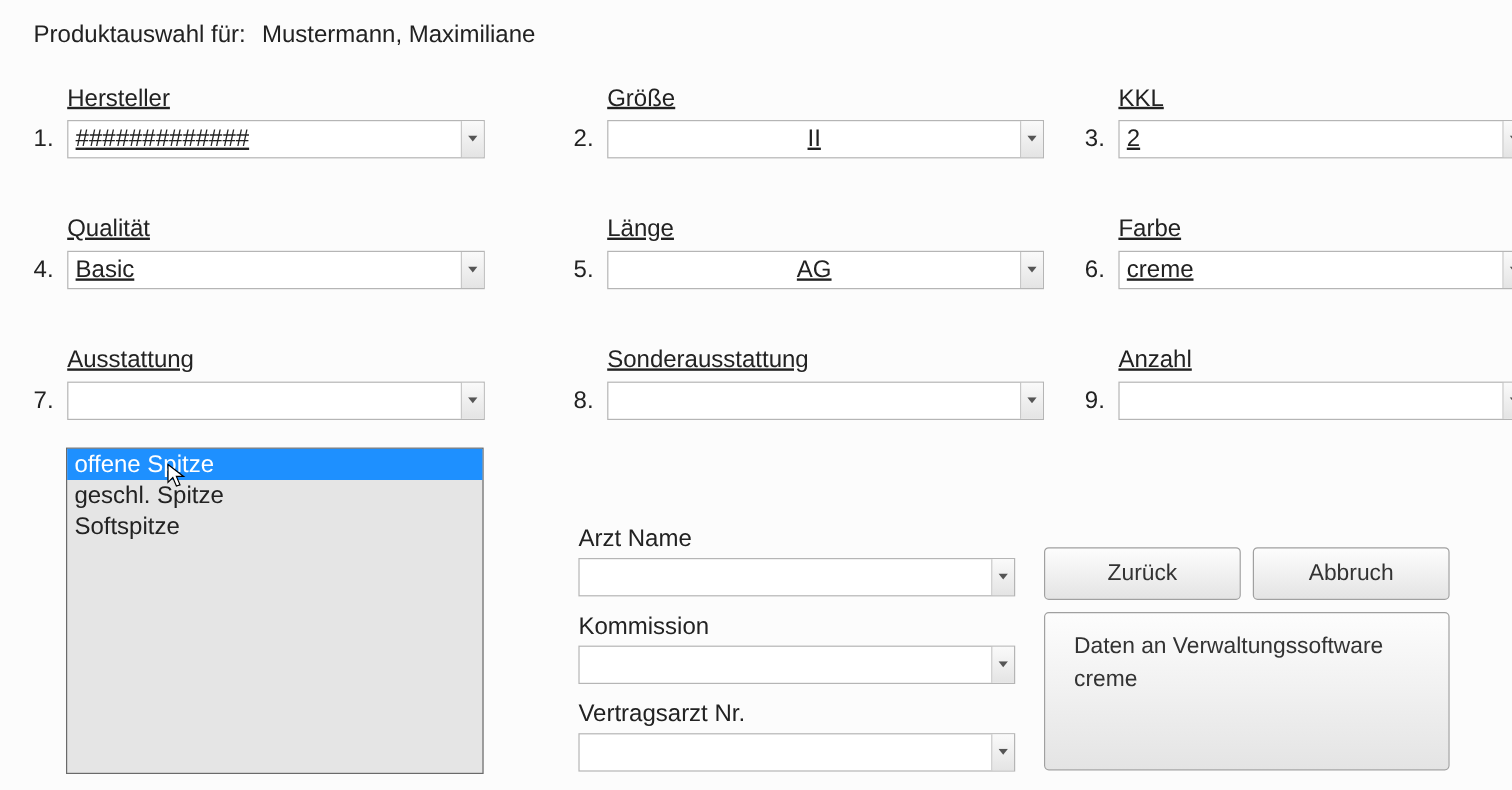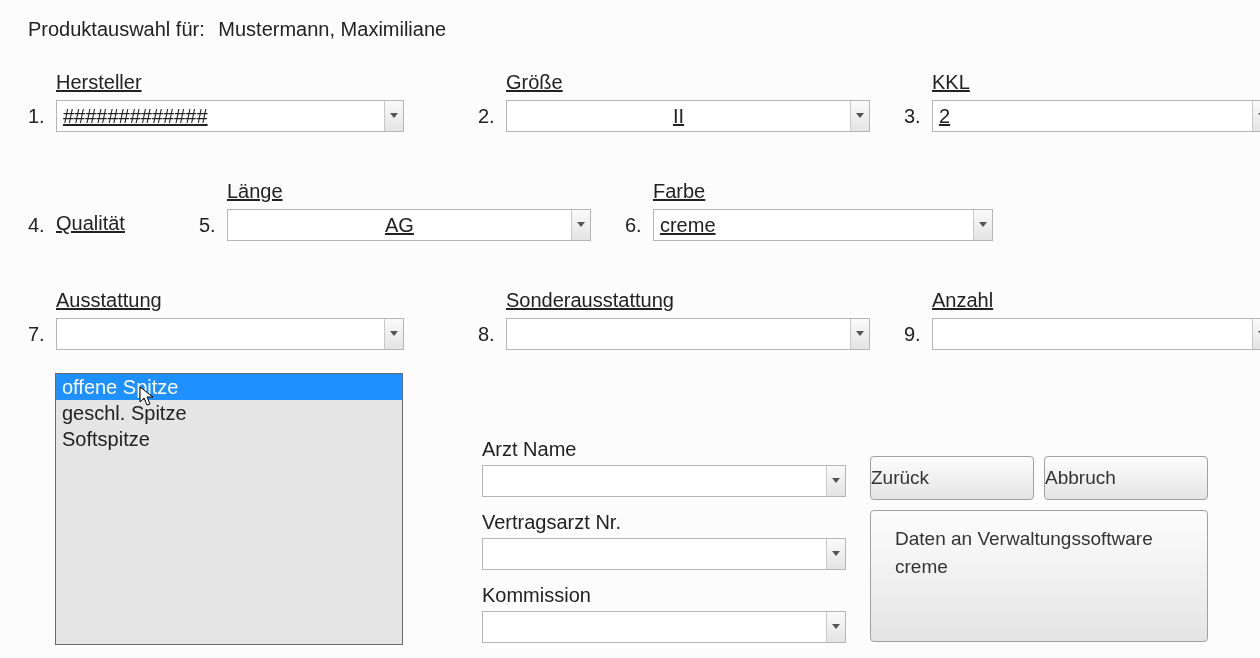--- a/index.html
+++ b/index.html
@@ -135,21 +135,21 @@
   }
   .btn {
     height: 44px;
     border: 1px solid #a0a0a0;
     border-radius: 4px;
     background: linear-gradient(#fdfdfd,#e4e4e4);
     font-size: 19px;
     color: #333;
     display: flex;
     align-items: center;
-    justify-content: flex-start;
+    justify-content: center;
     box-sizing: border-box;
     cursor: default;
   }
   .btn-small { width: 164px; }
   .btn-big {
     width: 338px;
     height: 132px;
     padding: 14px 24px;
     justify-content: flex-start;
     align-items: flex-start;
@@ -210,20 +210,28 @@
         </div>
       </div>
     </div>
   </div>
 
   <div class="row">
     <div class="cell col1">
       <div class="num">4.</div>
       <div class="field">
         <div class="flabel">Qualität</div>
+        <div class="combo w1">
+          <div class="value">Basic</div>
+          <div class="dd">
+            <svg width="8" height="6">
+                <polygon points="0,0 8,0 4,5" fill="#555"></polygon>
+              </svg>
+          </div>
+        </div>
       </div>
     </div>
     <div class="cell col2">
       <div class="num">5.</div>
       <div class="field">
         <div class="flabel">Länge</div>
         <div class="combo w2">
           <div class="value">AG</div>
           <div class="dd">
             <svg width="8" height="6">
@@ -311,32 +319,32 @@
         <div class="combo" style="width:362px">
           <div class="value"></div>
           <div class="dd">
             <svg width="8" height="6">
                 <polygon points="0,0 8,0 4,5" fill="#555"></polygon>
               </svg>
           </div>
         </div>
       </div>
       <div class="mfield">
+        <div class="flabel">Kommission</div>
+        <div class="combo" style="width:362px">
+          <div class="value"></div>
+          <div class="dd">
+            <svg width="8" height="6">
+                <polygon points="0,0 8,0 4,5" fill="#555"></polygon>
+              </svg>
+          </div>
+        </div>
+      </div>
+      <div class="mfield">
         <div class="flabel">Vertragsarzt Nr.</div>
-        <div class="combo" style="width:362px">
-          <div class="value"></div>
-          <div class="dd">
-            <svg width="8" height="6">
-                <polygon points="0,0 8,0 4,5" fill="#555"></polygon>
-              </svg>
-          </div>
-        </div>
-      </div>
-      <div class="mfield">
-        <div class="flabel">Kommission</div>
         <div class="combo" style="width:362px">
           <div class="value"></div>
           <div class="dd">
             <svg width="8" height="6">
                 <polygon points="0,0 8,0 4,5" fill="#555"></polygon>
               </svg>
           </div>
         </div>
       </div>
     </div>

